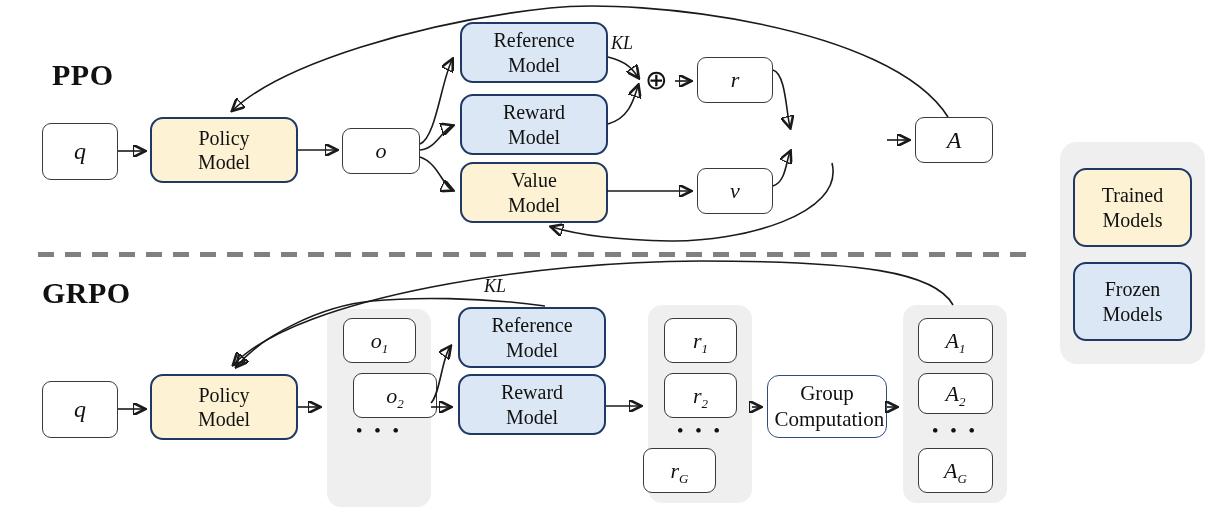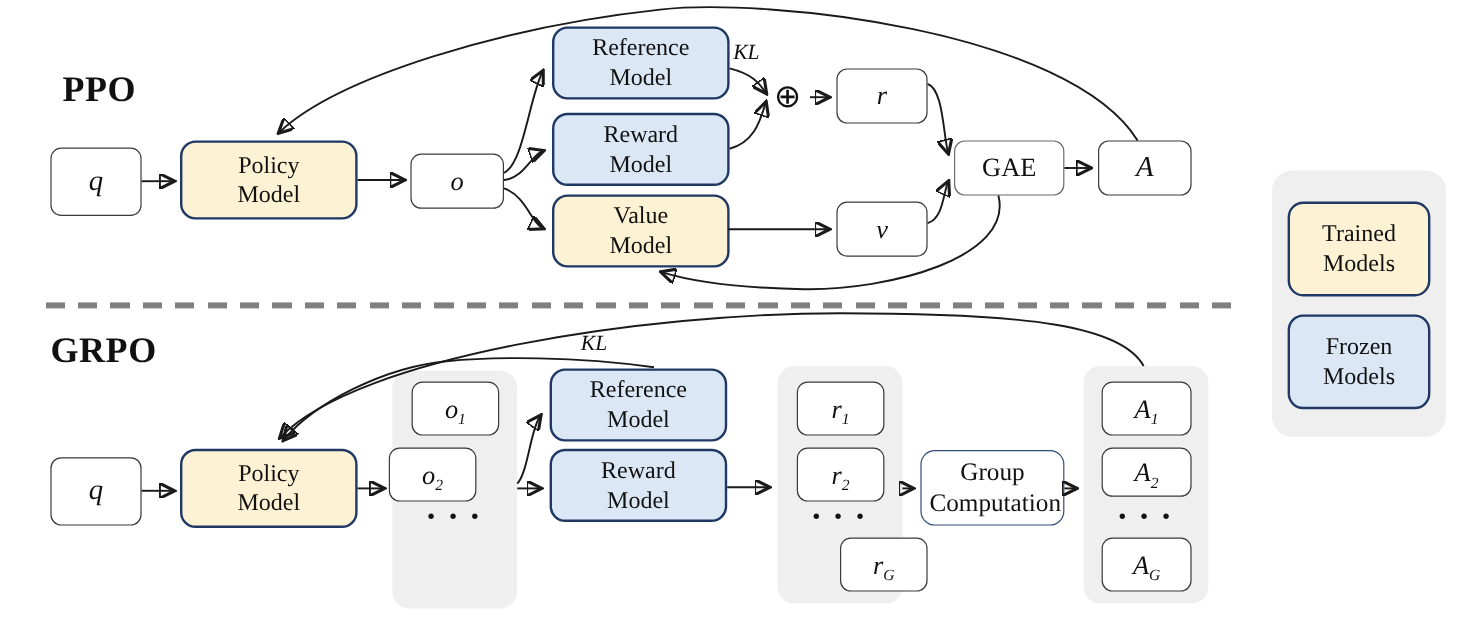--- a/index.html
+++ b/index.html
@@ -85,23 +85,20 @@
   <div class="oplus" style="left:645px;top:67px;">⊕</div>
 
   <div class="box" style="left:697px;top:57px;width:76px;height:46px;">
     <span class="math">r</span>
   </div>
 
   <div class="box" style="left:697px;top:168px;width:76px;height:46px;">
     <span class="math">v</span>
   </div>
 
-  <div class="box gae" style="left:795px;top:117px;width:92px;height:46px;">
-    <span>GAE</span>
-  </div>
 
   <div class="box" style="left:915px;top:117px;width:78px;height:46px;">
     <span class="math" style="font-size:24px;">A</span>
   </div>
 
   <div class="divider"></div>
 
   <div class="abs section-title" style="left:42px;top:276px;">GRPO</div>
 
   <div class="box" style="left:42px;top:381px;width:76px;height:57px;">
@@ -111,42 +108,42 @@
   <div class="box model trained" style="left:150px;top:374px;width:148px;height:66px;">
     <span class="two-line">Policy Model</span>
   </div>
 
   <div class="kl" style="left:484px;top:276px;">KL</div>
 
   <div class="group" style="left:327px;top:309px;width:104px;height:198px;"></div>
   <div class="box" style="left:343px;top:318px;width:73px;height:45px;">
     <span class="math"><span>o</span><sub>1</sub></span>
   </div>
-  <div class="box" style="left:324px;top:373px;width:73px;height:45px;">
+  <div class="box" style="left:353px;top:373px;width:84px;height:45px;">
     <span class="math"><span>o</span><sub>2</sub></span>
   </div>
   <div class="dots" style="left:343px;top:421px;">• • •</div>
 
   <div class="box model frozen" style="left:458px;top:307px;width:148px;height:61px;">
     <span class="two-line">Reference Model</span>
   </div>
 
   <div class="box model frozen" style="left:458px;top:374px;width:148px;height:61px;">
     <span class="two-line">Reward Model</span>
   </div>
 
   <div class="group" style="left:648px;top:305px;width:104px;height:198px;"></div>
   <div class="box" style="left:664px;top:318px;width:73px;height:45px;">
     <span class="math"><span>r</span><sub>1</sub></span>
   </div>
   <div class="box" style="left:664px;top:373px;width:73px;height:45px;">
     <span class="math"><span>r</span><sub>2</sub></span>
   </div>
   <div class="dots" style="left:664px;top:421px;">• • •</div>
-  <div class="box" style="left:700px;top:448px;width:73px;height:45px;">
+  <div class="box" style="left:643px;top:448px;width:73px;height:45px;">
     <span class="math"><span>r</span><sub>G</sub></span>
   </div>
 
   <div class="box gcomp" style="left:767px;top:375px;width:120px;height:63px;">
     <span class="two-line" style="max-width:105px;">Group Computation</span>
   </div>
 
   <div class="group" style="left:903px;top:305px;width:104px;height:198px;"></div>
   <div class="box" style="left:918px;top:318px;width:75px;height:45px;">
     <span class="math"><span>A</span><sub>1</sub></span>

